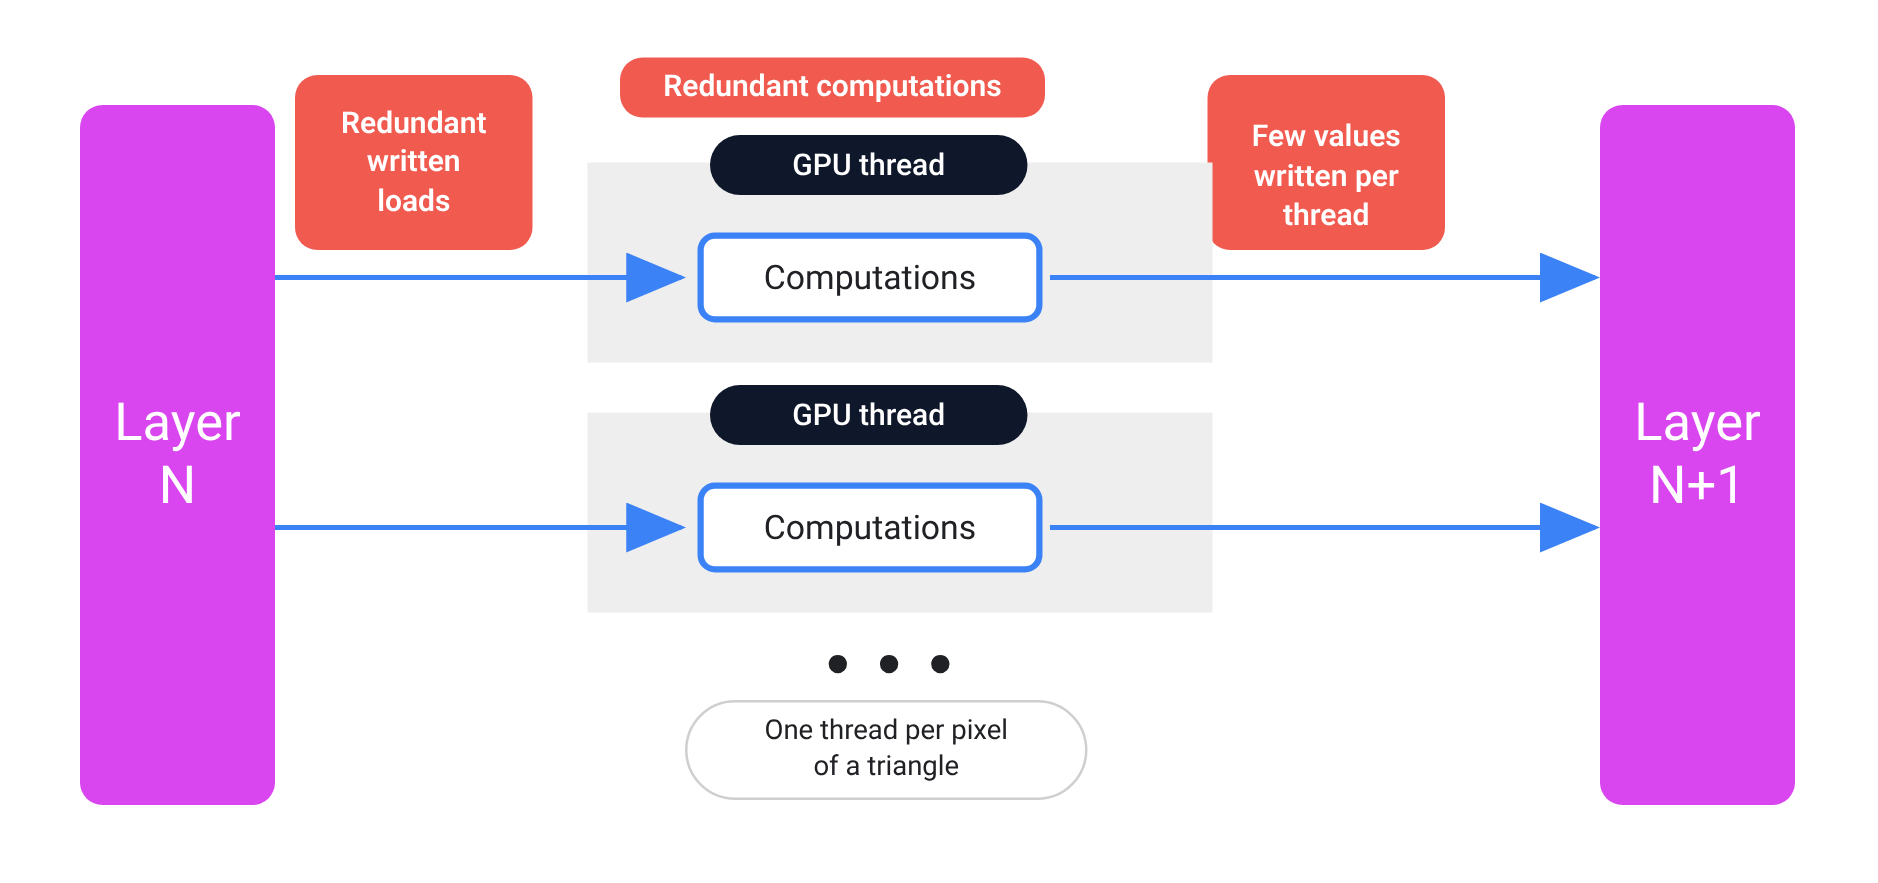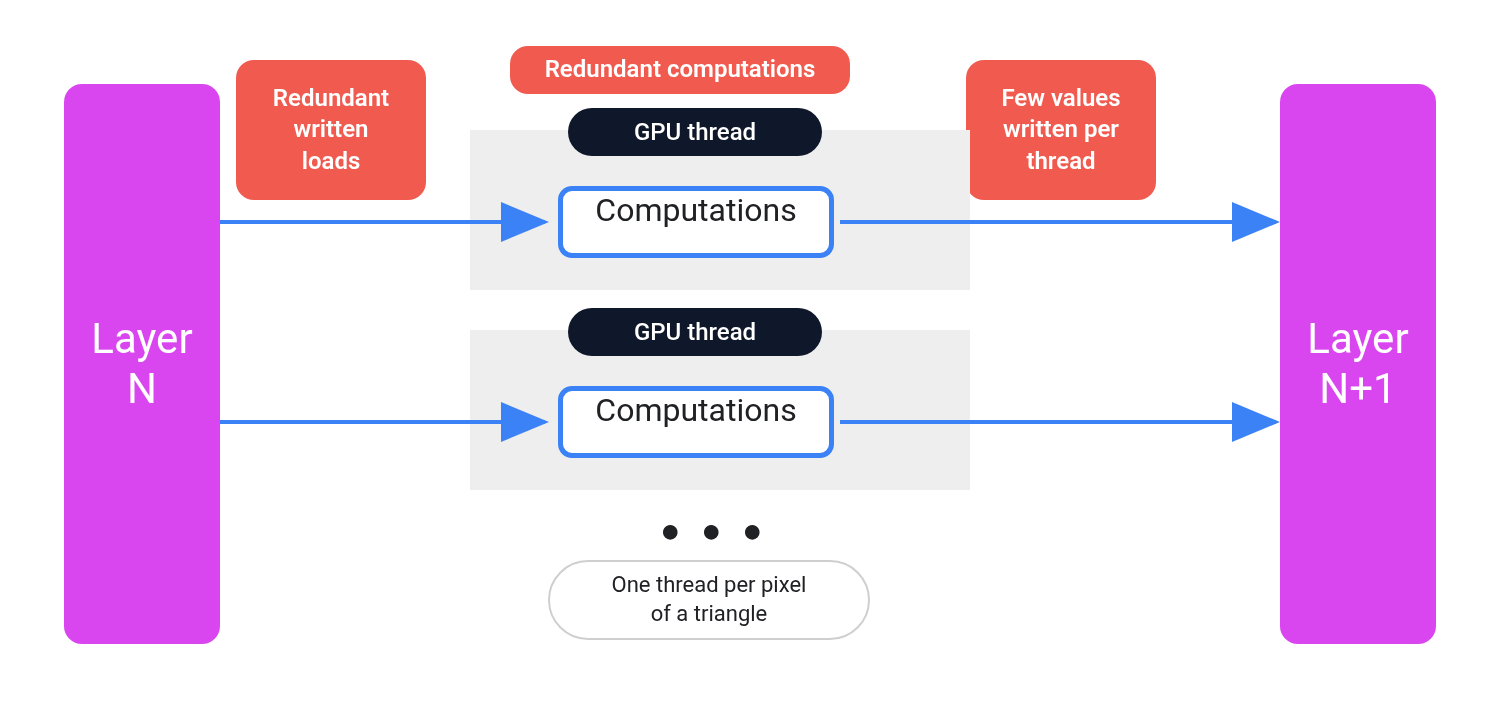--- a/index.html
+++ b/index.html
@@ -51,23 +51,24 @@
     justify-content: center;
     font-size: 24px;
     font-weight: 500;
   }
   .comp-box {
     position: absolute;
     background: #ffffff;
     border: 5px solid #3b82f6;
     border-radius: 14px;
     display: flex;
+    align-items: center;
     justify-content: center;
     color: #202124;
-    font-size: 32px;
+    font-size: 27px;
   }
   .footnote-pill {
     position: absolute;
     background: #ffffff;
     border: 2px solid #cfcfcf;
     border-radius: 999px;
     display: flex;
     align-items: center;
     justify-content: center;
     text-align: center;
@@ -102,25 +103,25 @@
   <span style="white-space:pre-line;">Layer
 N+1</span>
 </div>
 
 <div class="callout-red" style="left:236px; top:60px; width:190px; height:140px;">
   <span style="white-space:pre-line;">Redundant
 written
 loads</span>
 </div>
 
-<div class="callout-red" style="left:510px; top:46px; width:340px; height:48px;">
+<div class="callout-red" style="left:496px; top:46px; width:340px; height:48px;">
   <span>Redundant computations</span>
 </div>
 
-<div class="callout-red" style="left:966px; top:60px; width:190px; height:140px;">
+<div class="callout-red" style="left:966px; top:60px; width:190px; height:140px;align-items:flex-end;">
   <span style="white-space:pre-line;">Few values
 written per
 thread</span>
 </div>
 
 <div class="thread-bg" style="left:470px; top:130px; width:500px; height:160px;"></div>
 
 <div class="thread-bg" style="left:470px; top:330px; width:500px; height:160px;"></div>
 
 <svg class="arrows">

